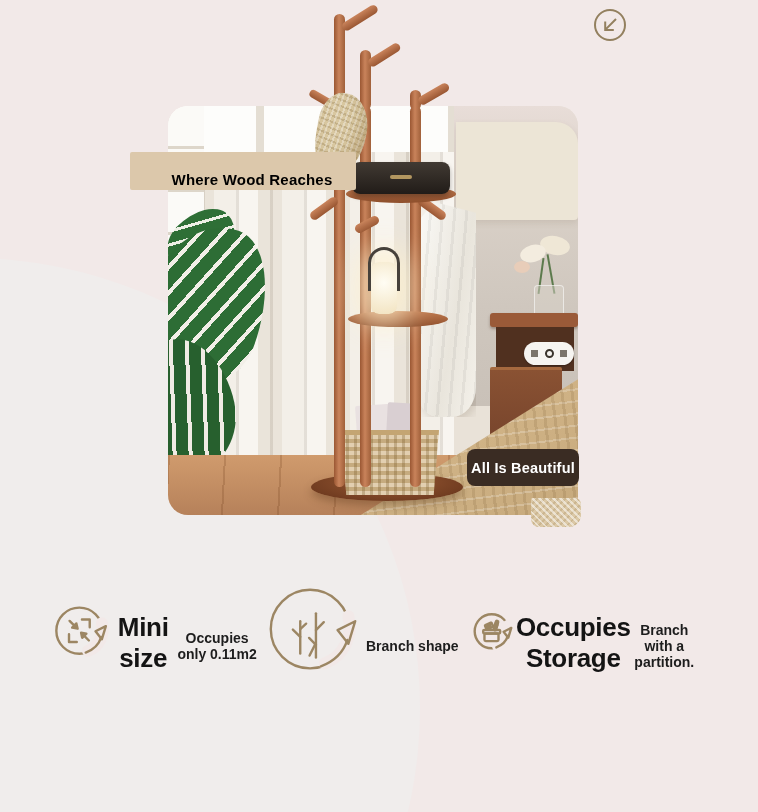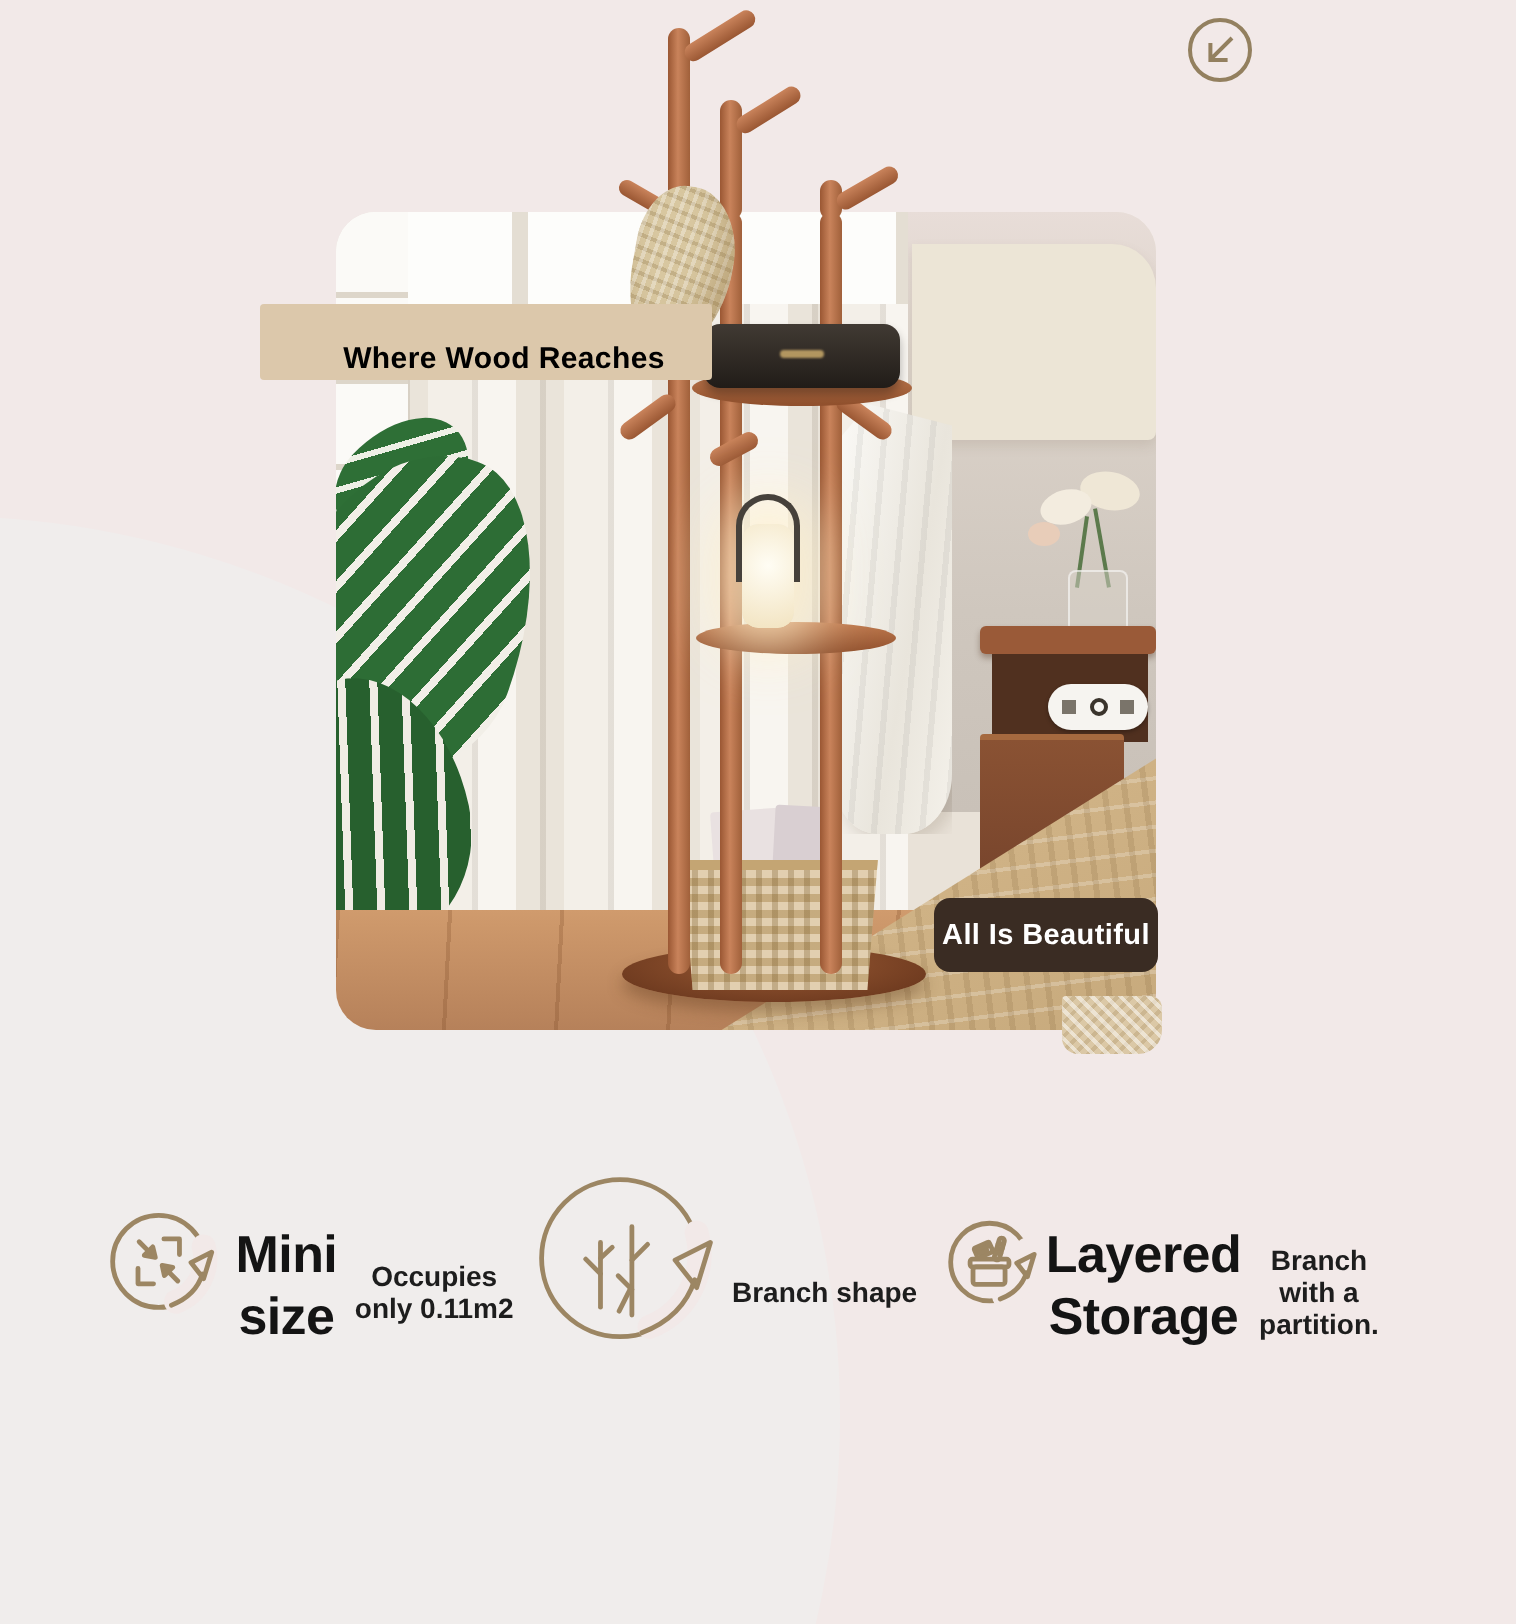--- a/index.html
+++ b/index.html
@@ -288,18 +288,18 @@
           <g transform="rotate(16 61 30)">
             <rect x="58.5" y="19" width="5.5" height="23" rx="2.5"></rect>
             <path d="M 58.5 26 L 64 24"></path>
             <path d="M 58.5 31 L 64 29"></path>
             <path d="M 58.5 36 L 64 34"></path>
           </g>
           <rect x="31" y="41" width="40" height="8" rx="2.5"></rect>
           <rect x="34" y="49" width="33" height="18" rx="3"></rect>
         </g>
       </svg>
-      <div class="f-title">Layered Storage</div>
+      <div class="f-title">Occupies Storage</div>
       <div class="f-sub">Branch with a partition.</div>
     </div>
 
   </div>
 </div>
 
 </body></html>

